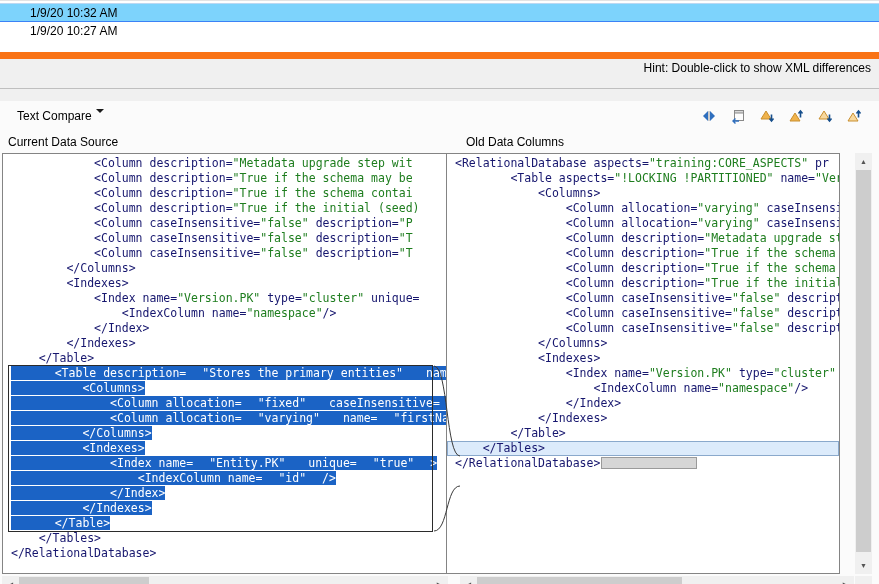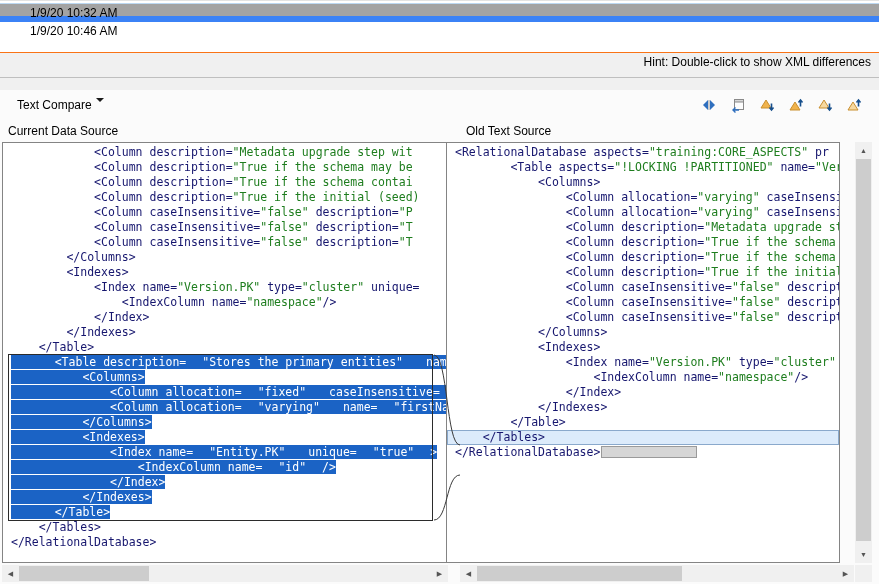--- a/index.html
+++ b/index.html
@@ -3,24 +3,24 @@
 <meta charset="utf-8">
 <style>
   * { margin:0; padding:0; box-sizing:border-box; }
   :root { --sel:#1b63c5; --str:#1e7d1e; --code:#16166e; --band:#dcebfb; }
   html,body { width:879px; height:584px; overflow:hidden; background:#f0f0f0;
               font-family:"Liberation Sans", sans-serif; font-size:12px; color:#000; }
 
   
   .history { background:#fff; height:52px; border-top:1px solid #e3e3e3; padding-top:2px; }
   .history-row { height:19px; line-height:19px; padding-left:30px; }
-  .history-row.selected { background:#a3a3a3; border-top:1px solid #bcd8f2; border-bottom:6px solid #3b82f6; }
-
-  
-  .hint-bar { height:26px; line-height:19px; background:#f0f0f0; border-top:1px solid #f97316;
+  .history-row.selected { background:#7dd3fc; border-top:1px solid #bcd8f2; border-bottom:1px solid #3b82f6; }
+
+  
+  .hint-bar { height:37px; line-height:19px; background:#f0f0f0; border-top:7px solid #f97316;
               border-bottom:1px solid #bfbfbf; text-align:right; padding-right:8px; }
 
   .compare-panel { background:#fbfbfb; height:511px; }
 
   
   .toolbar { height:30px; padding:0 6px; margin-top:12px; display:flex; align-items:center; }
   .mode-btn { display:inline-flex; align-items:flex-start; gap:4px; padding:4px 10px; background:transparent;
               border:1px solid transparent; font:inherit; cursor:default; }
   .caret { width:0; height:0; border-left:4px solid transparent; border-right:4px solid transparent;
            border-top:4px solid #1a1a1a; }
@@ -70,21 +70,21 @@
   .corner { position:absolute; left:855px; top:0; width:17px; height:17px; background:#f0f0f0; }
 </style>
 </head>
 <body>
 
 <div class="history">
   <div class="history-row selected">
     <span>1/9/20 10:32 AM</span>
   </div>
   <div class="history-row">
-    <span>1/9/20 10:46 AM</span>
+    <span>1/9/20 10:27 AM</span>
   </div>
 </div>
 
 <div class="hint-bar">
   <span>Hint: Double-click to show XML differences</span>
 </div>
 
 <div class="compare-panel">
 
   <div class="toolbar">
@@ -133,21 +133,21 @@
           <path d="M7 5 L12 13 H2 Z" fill="#f7d9a0" stroke="#c98f2f"></path>
           <path d="M12.5 9.5 V3.5" fill="none" stroke="#174f8c" stroke-width="1.6"></path>
           <path d="M10.5 5.5 L12.5 3 L14.5 5.5" fill="none" stroke="#174f8c" stroke-width="1.6"></path>
         </svg>
       </button>
     </div>
   </div>
 
   <div class="headers">
     <span class="hdr-left">Current Data Source</span>
-    <span class="hdr-right">Old Text Source</span>
+    <span class="hdr-right">Old Data Columns</span>
   </div>
 
   <div class="panes">
     <div class="pane pane-left" id="pane-left">
       <div class="region-border" style="top: 211px; height: 167px;"></div>
     <div class="code-line"><span class="txt"><span>            &lt;Column description=</span><span class="str">"Metadata upgrade step wit</span></span></div>
         <div class="code-line"><span class="txt"><span>            &lt;Column description=</span><span class="str">"True if the schema may be</span></span></div>
         <div class="code-line"><span class="txt"><span>            &lt;Column description=</span><span class="str">"True if the schema contai</span></span></div>
         <div class="code-line"><span class="txt"><span>            &lt;Column description=</span><span class="str">"True if the initial (seed)</span></span></div>
         <div class="code-line"><span class="txt"><span>            &lt;Column caseInsensitive=</span><span class="str">"false"</span><span> description=</span><span class="str">"P</span></span></div>

